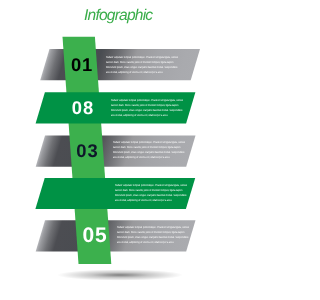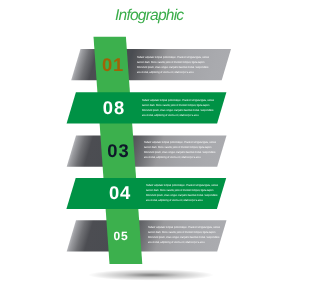--- a/index.html
+++ b/index.html
@@ -1,20 +1,20 @@
 <!DOCTYPE html>
 <html><head>
 <meta charset="utf-8">
 <title>Infographic</title>
 <style>
   html,body{margin:0;padding:0;background:#ffffff;}
   body{width:236px;height:300px;overflow:hidden;
        font-family:"Liberation Sans",sans-serif;
        -webkit-font-smoothing:antialiased;text-rendering:geometricPrecision;}
-  #stage{position:relative;width:236px;height:300px;background:#fff;margin-left:31px;}
+  #stage{position:relative;width:236px;height:300px;background:#fff;}
   #art{position:absolute;left:0;top:0;}
   #overlay{position:absolute;left:0;top:0;width:236px;height:300px;}
   .ttl{position:absolute;font-style:italic;font-weight:400;white-space:nowrap;}
   .num{position:absolute;font-weight:700;white-space:nowrap;}
   .body{position:absolute;transform-origin:0 0;}
 </style>
 </head>
 <body>
 
 <div id="stage">
@@ -69,23 +69,22 @@
       <path d="M49.5,49 L200,49 L190.7,80.2 L40.2,80.2 Z" fill="url(#grayGrad0)"></path>
       <path d="M45,135.5 L195.5,135.5 L186.2,166.7 L35.7,166.7 Z" fill="url(#grayGrad2)"></path>
       <path d="M45,220.3 L195.5,220.3 L186.2,251.5 L35.7,251.5 Z" fill="url(#grayGrad4)"></path>
       <path d="M62.5,36.7 L94.9,36.7 L111.3,263.9 L78.5,263.9 Z" fill="#3cb04d"></path>
       <path d="M44.9,92.3 L195.4,92.3 L186.1,123.5 L35.599999999999994,123.5 Z" fill="#009245"></path>
       <path d="M44.7,177.9 L195.2,177.9 L185.89999999999998,209.1 L35.400000000000006,209.1 Z" fill="#009245"></path>
     </svg>
   <div id="overlay">
       <div class="ttl" style="left: 84px; top: 8.2px; font-size: 15.6px; line-height: 15.6px; letter-spacing: -0.8px; color: rgb(58, 173, 74);">Infographic</div>
       <div class="body" style="left: 106.1px; top: 54.6px; width: 88.41px; font-size: 2.8px; line-height: 5.06px; color: rgb(255, 255, 255); transform: scaleX(0.82);">Nullam vulputate tempus pellentesque. Praesent ut ligula ligula, cursus laoreet diam. Donec iaculis, justo et tincidunt tempus, ligula sapien bibendum ipsum, vitae congue erat justo faucibus metus. Suspendisse arcu lectus, adipiscing ut viverra vel, ullamcorper a arcu.</div>
-      <div class="num" style="left: 70.9px; top: 55.9px; font-size: 18.4px; line-height: 18.4px; letter-spacing: 0.9px; color: #a16207;">01</div>
+      <div class="num" style="left: 70.9px; top: 55.9px; font-size: 18.4px; line-height: 18.4px; letter-spacing: 0.9px; color: #000000;">01</div>
       <div class="body" style="left: 110.5px; top: 97.6px; width: 88.41px; font-size: 2.8px; line-height: 5.06px; color: rgb(255, 255, 255); transform: scaleX(0.82);">Nullam vulputate tempus pellentesque. Praesent ut ligula ligula, cursus laoreet diam. Donec iaculis, justo et tincidunt tempus, ligula sapien bibendum ipsum, vitae congue erat justo faucibus metus. Suspendisse arcu lectus, adipiscing ut viverra vel, ullamcorper a arcu.</div>
       <div class="num" style="left: 71.8px; top: 99px; font-size: 18.4px; line-height: 18.4px; letter-spacing: 0.9px; color: rgb(255, 255, 255);">08</div>
       <div class="body" style="left: 112.7px; top: 140.2px; width: 88.41px; font-size: 2.8px; line-height: 5.06px; color: rgb(255, 255, 255); transform: scaleX(0.82);">Nullam vulputate tempus pellentesque. Praesent ut ligula ligula, cursus laoreet diam. Donec iaculis, justo et tincidunt tempus, ligula sapien bibendum ipsum, vitae congue erat justo faucibus metus. Suspendisse arcu lectus, adipiscing ut viverra vel, ullamcorper a arcu.</div>
       <div class="num" style="left: 76.3px; top: 141.7px; font-size: 18.4px; line-height: 18.4px; letter-spacing: 0.9px; color: #0f172a;">03</div>
       <div class="body" style="left: 115.2px; top: 182.6px; width: 88.41px; font-size: 2.8px; line-height: 5.06px; color: rgb(255, 255, 255); transform: scaleX(0.82);">Nullam vulputate tempus pellentesque. Praesent ut ligula ligula, cursus laoreet diam. Donec iaculis, justo et tincidunt tempus, ligula sapien bibendum ipsum, vitae congue erat justo faucibus metus. Suspendisse arcu lectus, adipiscing ut viverra vel, ullamcorper a arcu.</div>
-      <div class="num" style="left: 77.9px; top: 184px; font-size: 18.4px; line-height: 18.4px; letter-spacing: 0.9px; color: rgb(255, 255, 255);">04</div>
       <div class="body" style="left: 117.4px; top: 225.3px; width: 88.41px; font-size: 2.8px; line-height: 5.06px; color: rgb(255, 255, 255); transform: scaleX(0.82);">Nullam vulputate tempus pellentesque. Praesent ut ligula ligula, cursus laoreet diam. Donec iaculis, justo et tincidunt tempus, ligula sapien bibendum ipsum, vitae congue erat justo faucibus metus. Suspendisse arcu lectus, adipiscing ut viverra vel, ullamcorper a arcu.</div>
-      <div class="num" style="left: 82.5px; top: 227.4px; font-size: 12px; line-height: 18.4px; letter-spacing: 0.9px; color: rgb(255, 255, 255);">05</div>
+      <div class="num" style="left: 82.5px; top: 227.4px; font-size: 21px; line-height: 18.4px; letter-spacing: 0.9px; color: rgb(255, 255, 255);">05</div>
     </div>
 </div>
 
 </body></html>

